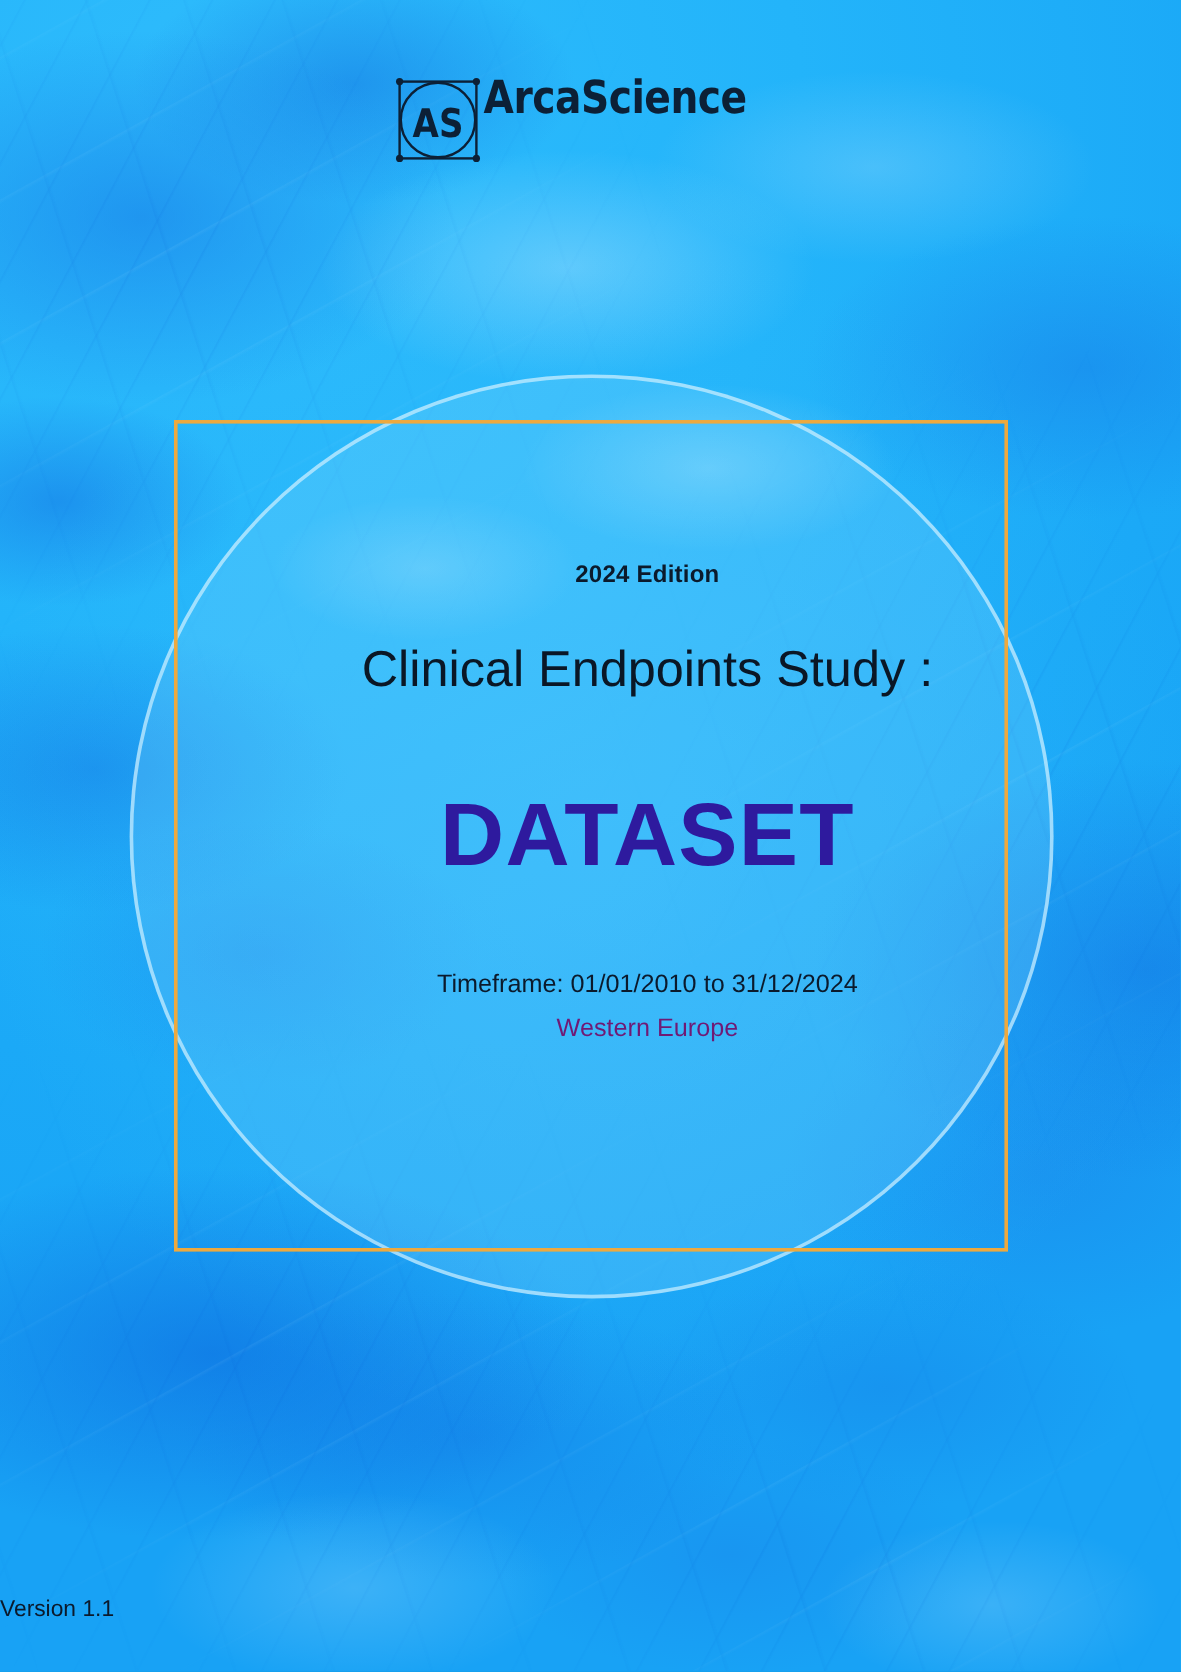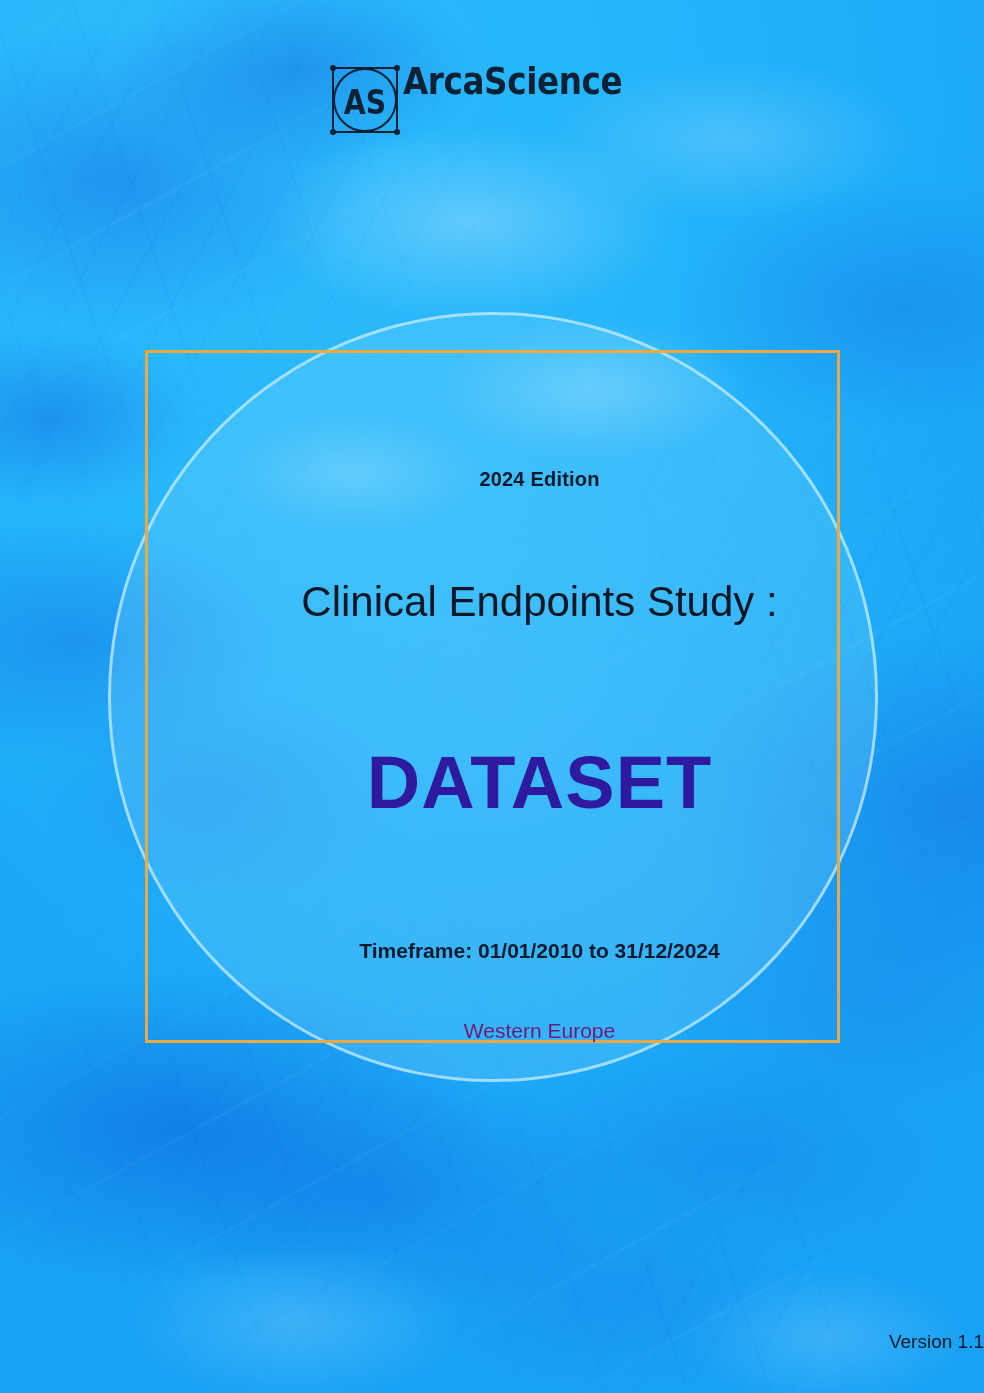--- a/index.html
+++ b/index.html
@@ -148,21 +148,21 @@
   
   .center-block {
     position: absolute;
     left: 145px;
     top: 350px;
     width: 789px;
     height: 693px;
     display: flex;
     flex-direction: column;
     align-items: center;
-    justify-content: space-between;
+    justify-content: flex-start;
     text-align: center;
     box-sizing: border-box;
   }
 
   .edition {
     margin-top: 118px;
     font-size: 20px;
     font-weight: 700;
     color: #0b1a2c;
     letter-spacing: 0.2px;
@@ -182,38 +182,38 @@
     font-size: 74px;
     font-weight: 700;
     letter-spacing: 1px;
     color: #2e1a9e;
     line-height: 1;
   }
 
   .timeframe {
     margin-top: 76px;
     font-size: 21px;
-    font-weight: 700;
+    font-weight: 400;
     color: #0b1a2c;
   }
 
   .region {
     margin-top: 12px;
     font-size: 21px;
     font-weight: 400;
     color: #701a75;
   }
 
   
   .footer {
     position: absolute;
     left: 0;
-    right: 0;
+    right: 16px;
     bottom: 40px;
-    text-align: right;
+    text-align: left;
   }
   .version {
     font-size: 19px;
     font-weight: 400;
     color: #0b1a2c;
   }
   .copyright {
     margin-top: 32px;
     font-size: 21px;
     font-weight: 700;

